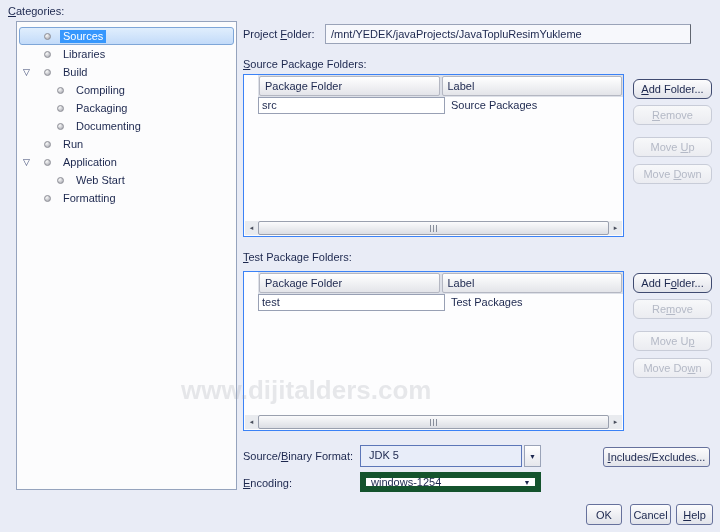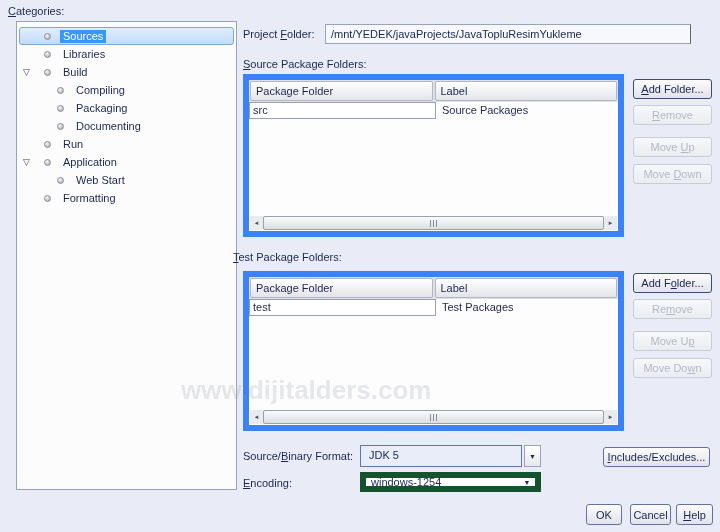--- a/index.html
+++ b/index.html
@@ -28,21 +28,21 @@
   .tree-row.lvl2 .tree-label { left:53px; }
   .tree-row.selected .tree-label { background:#3697fd; color:#ffffff; }
 
   
   .pf-field { position:absolute; left:325px; top:24px; width:366px; height:20px;
               background:#f7f8fc; border:1px solid #9aa3b8; border-right-color:#60656f;
               padding:3px 5px; white-space:nowrap; overflow:hidden; }
 
   
   .pkg-table { position:absolute; left:243px; width:381px; background:#fdfdfe;
-               border:6px solid #3b82f6; }
+               border:1px solid #3b82f6;padding-left:14px; }
   .thead { display:flex; gap:2px; padding:1px; height:22px; background:#dde0e8; }
   .th { flex:1; border:1px solid #b4b7c2; border-radius:2px; padding:3px 5px;
         background:linear-gradient(#ffffff,#e3e4e9); color:#1c274e; white-space:nowrap; overflow:hidden; }
   .tbody { position:relative; }
   .trow { display:flex; height:17px; }
   .cell-edit { width:187px; border:1px solid #98a0b4; background:#fff; padding:1px 3px; }
   .cell-plain { padding:2px 6px; }
   .hscroll { position:absolute; bottom:1px; left:1px; right:1px; height:14px;
              background:#e9ebef; display:flex; }
   .sb-arrow { width:13px; display:flex; align-items:center; justify-content:center;
@@ -55,21 +55,21 @@
 
   
   .btn { position:absolute; height:20px; border-radius:3px; text-align:center;
          border:1px solid #66719c; background:linear-gradient(#fcfcfd,#e1e3ea);
          color:#1c274e; font-family:"Liberation Sans",sans-serif; font-size:11px;
          padding:0; cursor:default; }
   .btn.default { border-color:#3f4a70; }
   .btn.disabled { border-color:#c8ccd8; color:#b4b9c6;
                   background:linear-gradient(#f7f8fa,#ebecf1); }
   .btn-col { position:absolute; left:633px; width:80px; }
-  .btn-col .btn { left:0; width:79px; }
+  .btn-col .btn { left:0; width:79px;border-radius:6px; }
 
   
   .combo1 { position:absolute; left:360px; top:445px; width:181px; height:22px; display:flex; }
   .combo1 .val { flex:1; border:1px solid #5c76b8; background:#e8edf9;
                  padding:3px 8px; white-space:nowrap; }
   .combo1 .arrow-btn { width:17px; margin-left:2px; border:1px solid #9aa3b8;
                        background:linear-gradient(#ffffff,#e6e7ec); color:#1c274e;
                        display:flex; align-items:center; justify-content:center; font-size:7px; }
   .combo2 { position:absolute; left:360px; top:472px; width:181px; height:20px;
             border:6px solid #14532d; background:#ffffff; display:flex; align-items:center; }
@@ -155,21 +155,21 @@
         <div class="sb-arrow">▸</div>
       </div>
     </div>
   <div class="btn-col" style="top:79px; height:110px;">
       <button class="btn default" style="top: 0px;"><u>A</u>dd Folder...</button>
       <button class="btn disabled" style="top: 26px;"><u>R</u>emove</button>
       <button class="btn disabled" style="top: 58px;">Move <u>U</u>p</button>
       <button class="btn disabled" style="top: 85px;">Move <u>D</u>own</button>
     </div>
 
-  <div class="lbl" style="left:233px; top:251px;"><u>T</u>est Package Folders:</div>
+  <div class="lbl" style="left:243px; top:251px;"><u>T</u>est Package Folders:</div>
   <div class="pkg-table" style="top:271px; height:160px;">
       <div class="thead">
         <div class="th">Package Folder</div>
         <div class="th">Label</div>
       </div>
       <div class="tbody">
         <div class="trow">
           <div class="cell-edit">test</div>
           <div class="cell-plain">Test Packages</div>
         </div>

